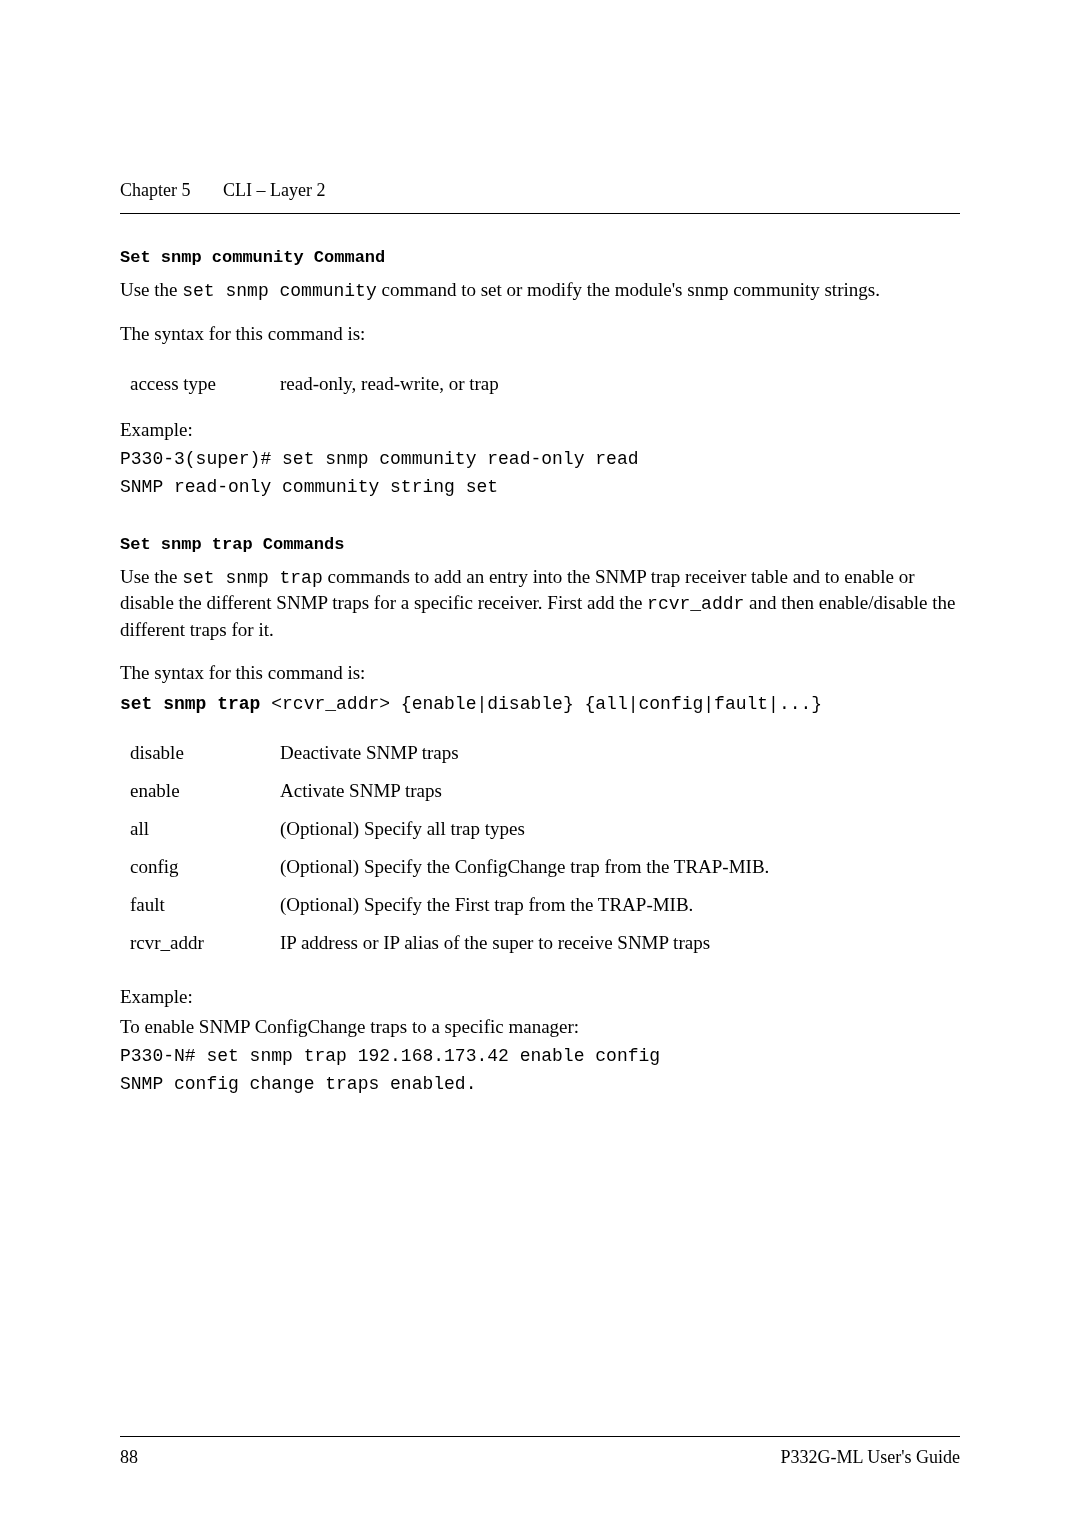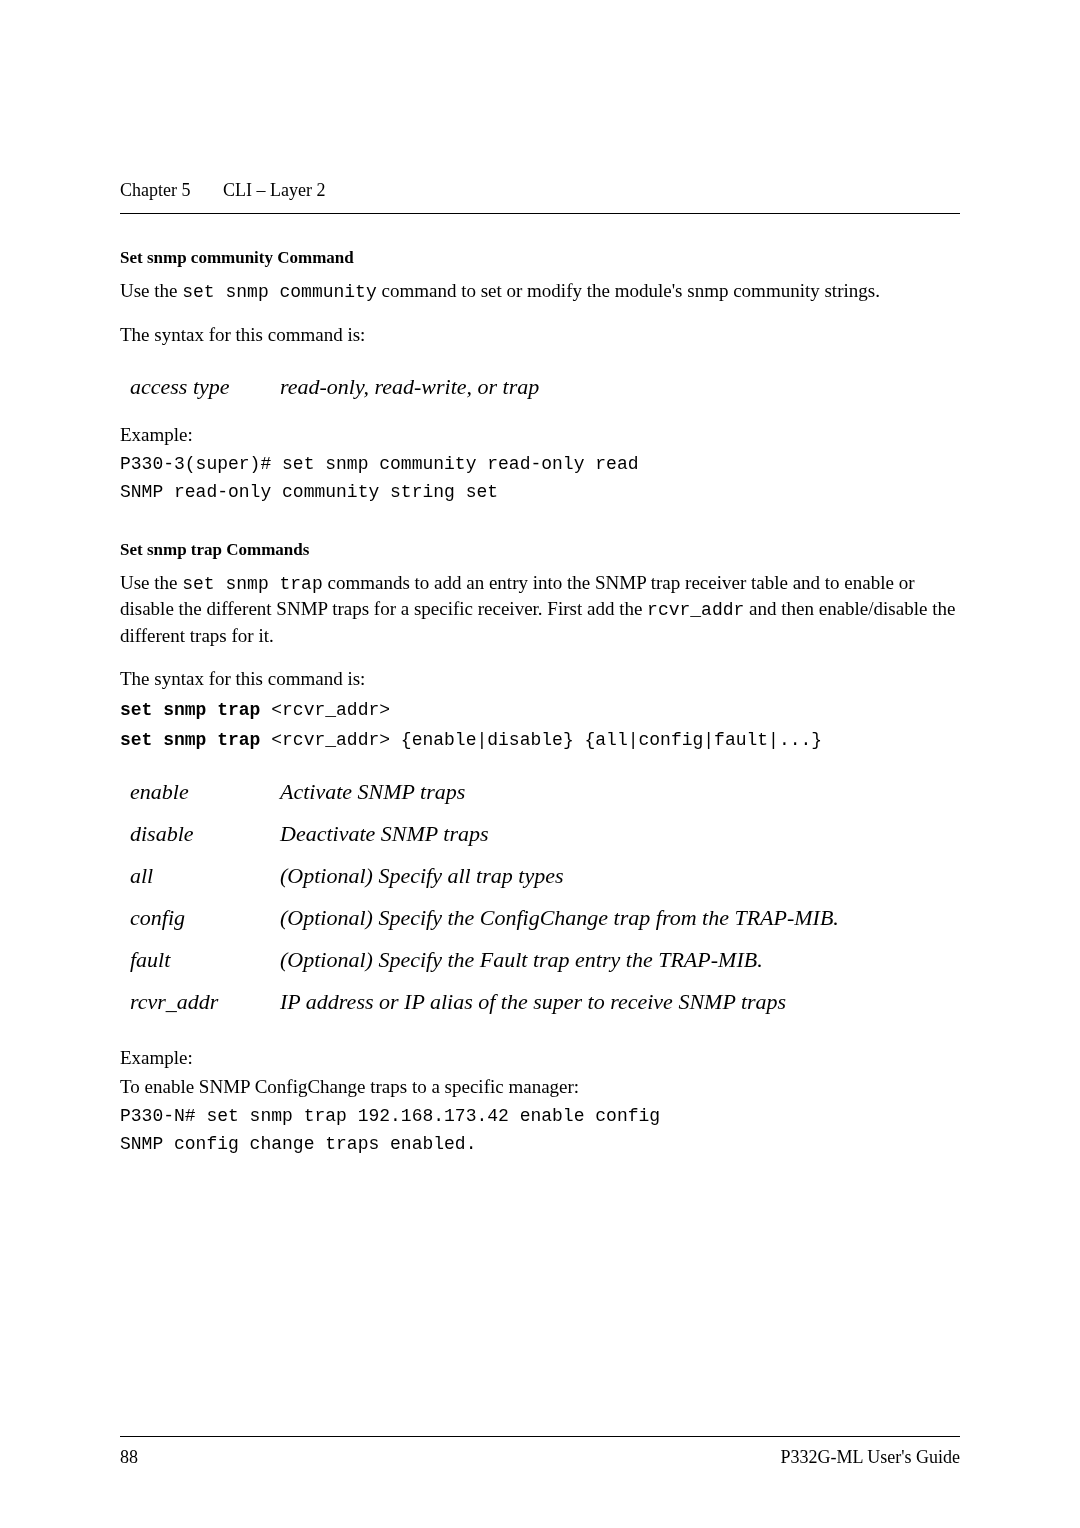--- a/index.html
+++ b/index.html
@@ -23,38 +23,37 @@
     border: none;
     border-top: 1px solid #000;
     margin: 0 0 34px 0;
   }
   hr.bottom {
     border: none;
     border-top: 1px solid #000;
     margin: 0 0 10px 0;
   }
   .section-title {
-    font-family: Liberation Serif, serif;
+    font-family: Liberation Mono, monospace;
     font-weight: bold;
     font-size: 17px;
     margin: 0 0 10px 0;
   }
   .indent {
   }
   p { margin: 0 0 4px 0; font-size: 19px; line-height: 1.35; }
   .mono { font-family: "Courier New", Courier, monospace; font-size: 18px; }
   .mono-bold { font-family: "Courier New", Courier, monospace; font-weight: bold; font-size: 18px; }
   .gap-s { height: 14px; }
   .gap-m { height: 22px; }
   .gap-l { height: 32px; }
   table.params {
     border-collapse: collapse;
     margin-left: 90px;
-    font-size: 22px;
-    font-style: italic;
+    font-size: 19px;
   }
   table.params td {
     padding: 8px 0;
     vertical-align: top;
   }
   table.params td.key { width: 150px; }
   .footer {
     position: absolute;
     left: 120px;
     right: 120px;
@@ -100,47 +99,44 @@
 <div class="gap-l"></div>
 
 <div class="section-title">Set snmp trap Commands</div>
 <div class="indent">
   <p>
     <span>Use the </span><span class="mono">set snmp trap</span><span> commands to add an entry into the SNMP trap receiver table and to enable or disable the different SNMP traps for a specific receiver. First add the </span><span class="mono">rcvr_addr</span><span> and then enable/disable the different traps for it.</span>
   </p>
   <div class="gap-s"></div>
   <p>The syntax for this command is:</p>
   <p>
-    <span class="mono-bold">set snmp trap </span><span class="mono">&lt;rcvr_addr&gt;</span>
-  </p>
-  <p>
     <span class="mono-bold">set snmp trap </span><span class="mono">&lt;rcvr_addr&gt; {enable|disable} {all|config|fault|...}</span>
   </p>
   <div class="gap-s"></div>
   <table class="params" style="margin-left:10px;">
     <tbody>
         <tr>
+          <td class="key">disable</td>
+          <td>Deactivate SNMP traps</td>
+        </tr>
+    <tr>
           <td class="key">enable</td>
           <td>Activate SNMP traps</td>
-        </tr>
-    <tr>
-          <td class="key">disable</td>
-          <td>Deactivate SNMP traps</td>
         </tr>
     <tr>
           <td class="key">all</td>
           <td>(Optional) Specify all trap types</td>
         </tr>
     <tr>
           <td class="key">config</td>
           <td>(Optional) Specify the ConfigChange trap from the TRAP-MIB.</td>
         </tr>
     <tr>
           <td class="key">fault</td>
-          <td>(Optional) Specify the Fault trap entry the TRAP-MIB.</td>
+          <td>(Optional) Specify the First trap from the TRAP-MIB.</td>
         </tr>
     <tr>
           <td class="key">rcvr_addr</td>
           <td>IP address or IP alias of the super to receive SNMP traps</td>
         </tr>
   </tbody>
     </table>
   <div class="gap-m"></div>
   <p>Example:</p>
   <p>To enable SNMP ConfigChange traps to a specific manager:</p>

